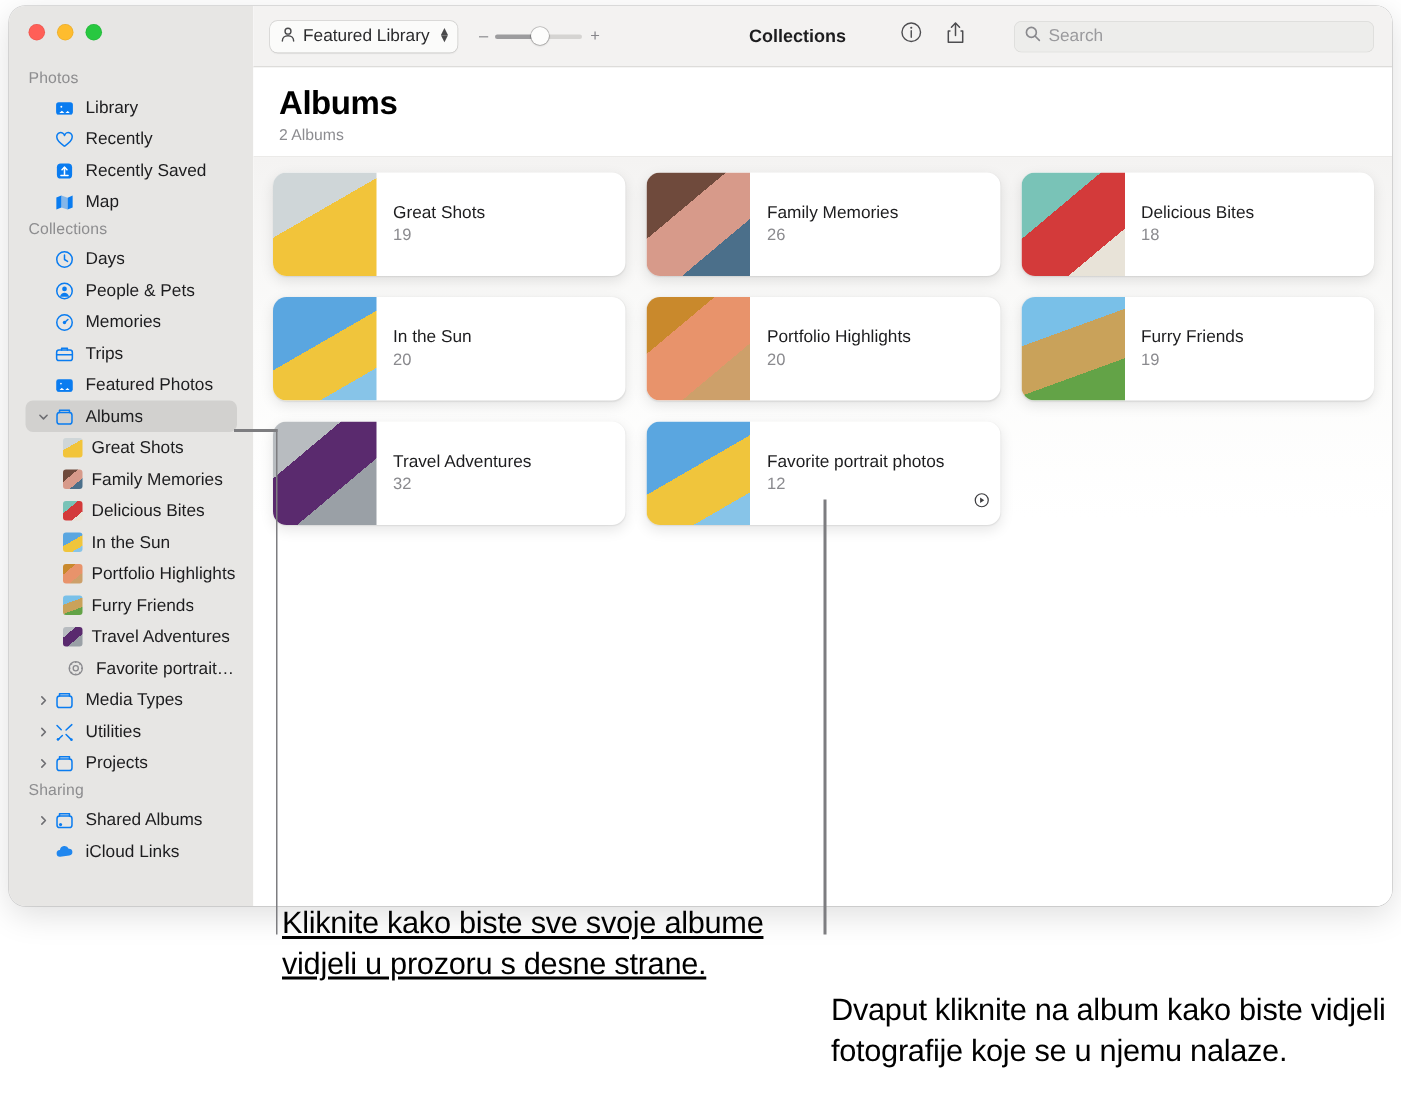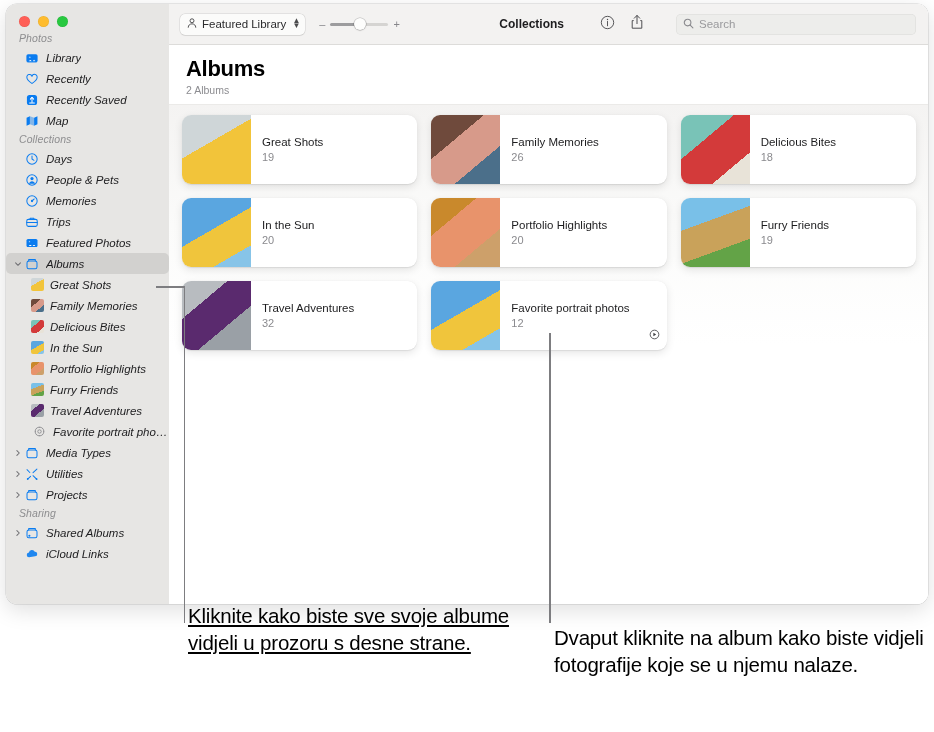--- a/index.html
+++ b/index.html
@@ -47,34 +47,34 @@
     display: flex;
     gap: 8px;
   }
   .dot {
     width: 11px; height: 11px; border-radius: 50%;
   }
   .dot.red { background:#ff5f57; box-shadow: inset 0 0 0 0.5px rgba(0,0,0,.08); }
   .dot.yellow { background:#febc2e; box-shadow: inset 0 0 0 0.5px rgba(0,0,0,.08); }
   .dot.green { background:#28c840; box-shadow: inset 0 0 0 0.5px rgba(0,0,0,.08); }
 
-  .sb-scroll { padding-top: 26px; font-style: italic; }
+  .sb-scroll { padding-top: 40px; }
 
   .sb-header {
     font-size: 10.5px;
     color: #8d8d8f;
     font-weight: 400;
     padding: 2px 0 3px 13px;
     letter-spacing: 0.1px;
   }
   .sb-row {
     display: flex;
     align-items: center;
     height: 21px;
-    margin: 0 0;
+    margin: 0 11px;
     padding-left: 7px;
     border-radius: 5px;
     font-size: 11.5px;
     color: #1d1d1f;
     position: relative;
     white-space: nowrap;
   }
   .sb-row.selected {
     background: #d2d1cf;
   }
@@ -686,13 +686,13 @@
 
   </div>
 </div>
 
 <div class="leader" style="left:156px; top:286px; width:29px; height:1.5px;"></div>
 <div class="leader" style="left:183.5px; top:286px; width:1.5px; height:337px;"></div>
 
 <div class="leader" style="left:549px; top:333px; width:1.5px; height:290px;"></div>
 
 <div class="caption" style="left:188px; top:602px; width:340px;text-decoration:underline;">Kliknite kako biste sve svoje albume vidjeli u prozoru s desne strane.</div>
-<div class="caption" style="left:554px; top:624px; width:372px;">Dvaput kliknite na album kako biste vidjeli fotografije koje se u njemu nalaze.</div>
+<div class="caption" style="left:554px; top:660px; width:372px;">Dvaput kliknite na album kako biste vidjeli fotografije koje se u njemu nalaze.</div>
 
 </body></html>

